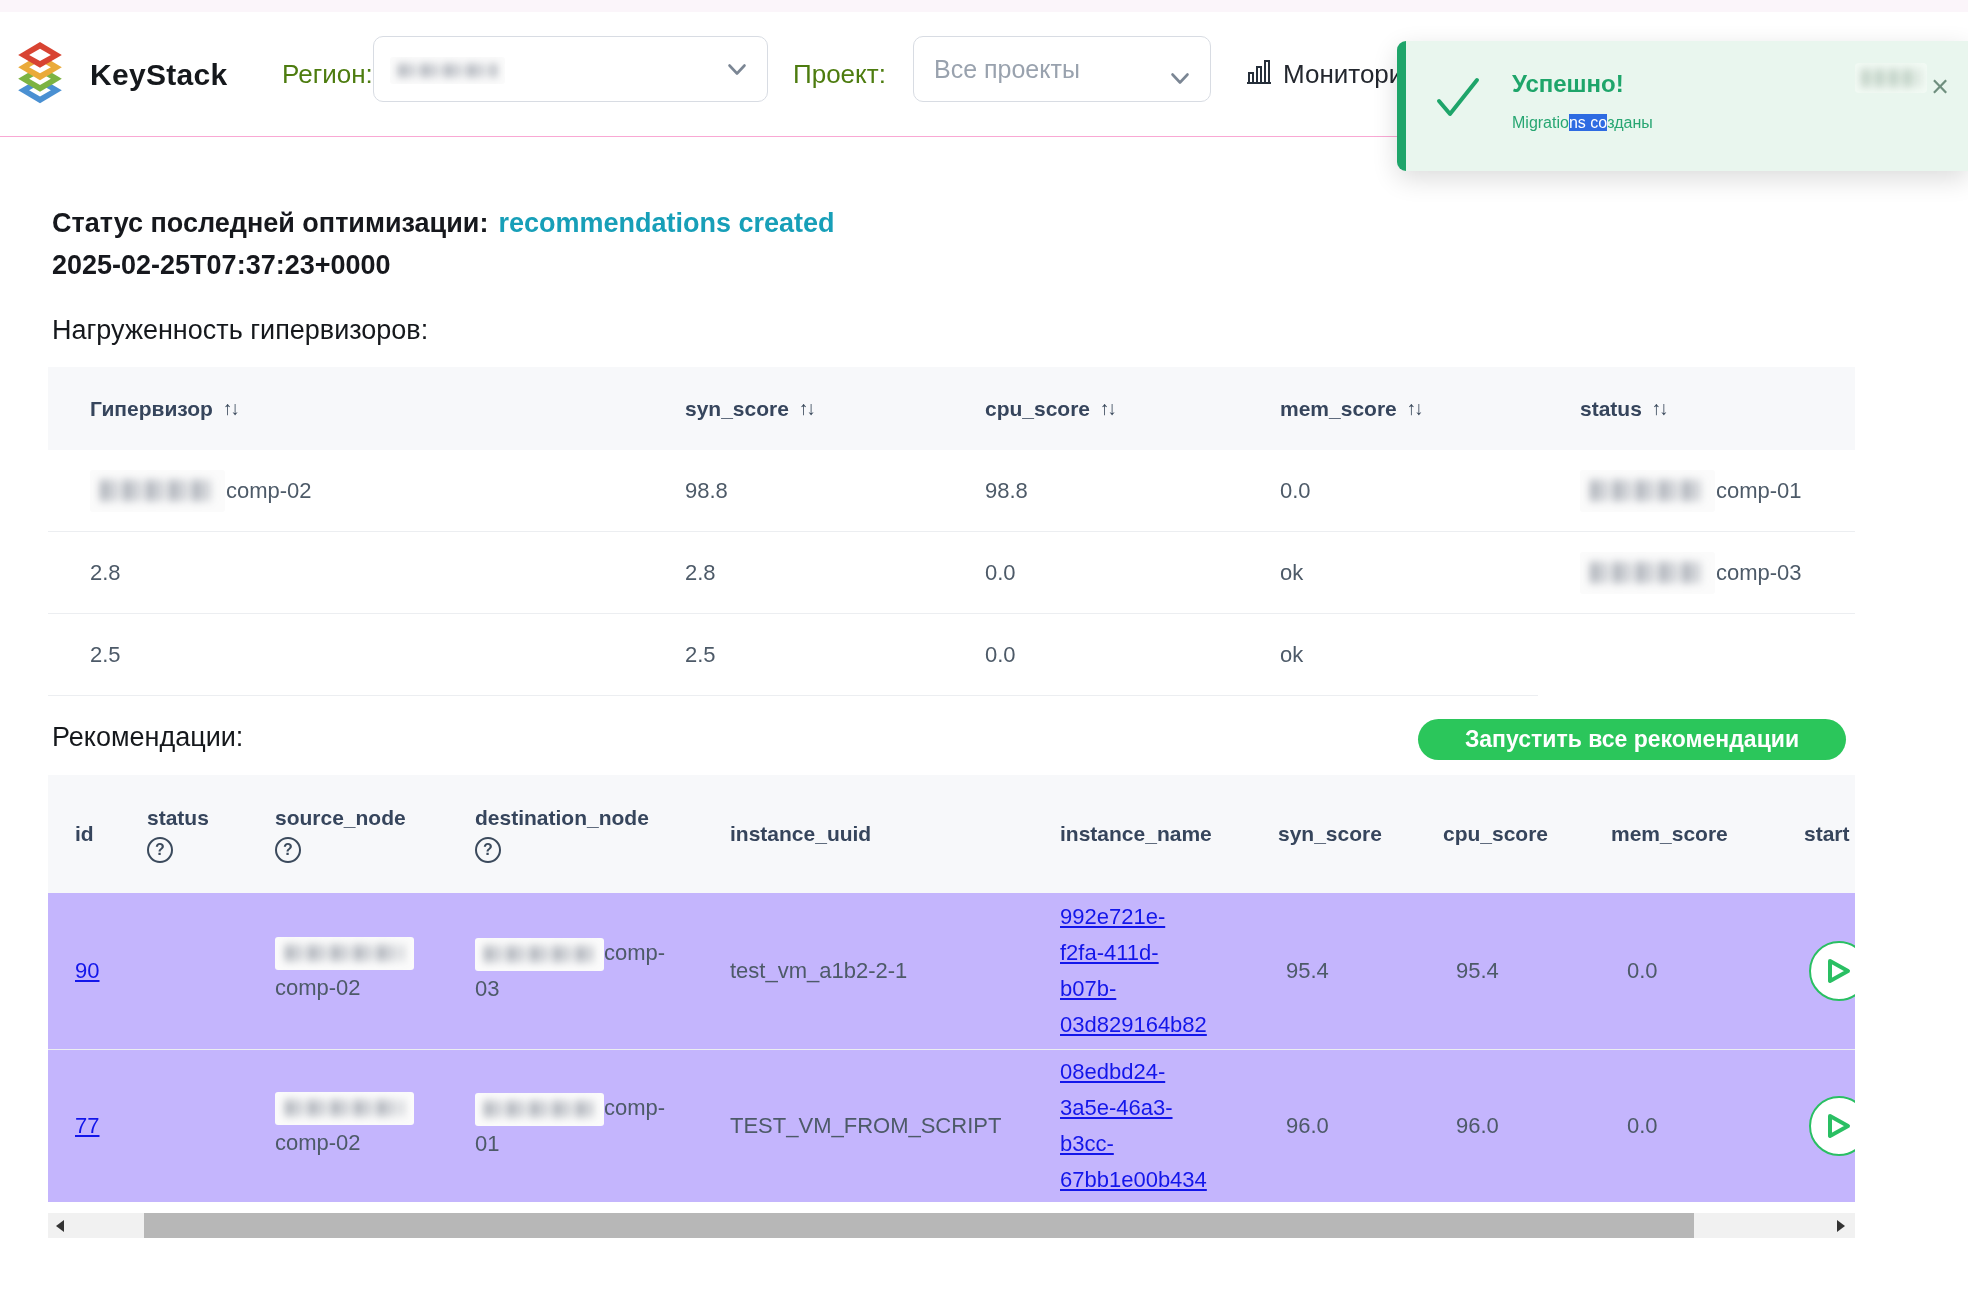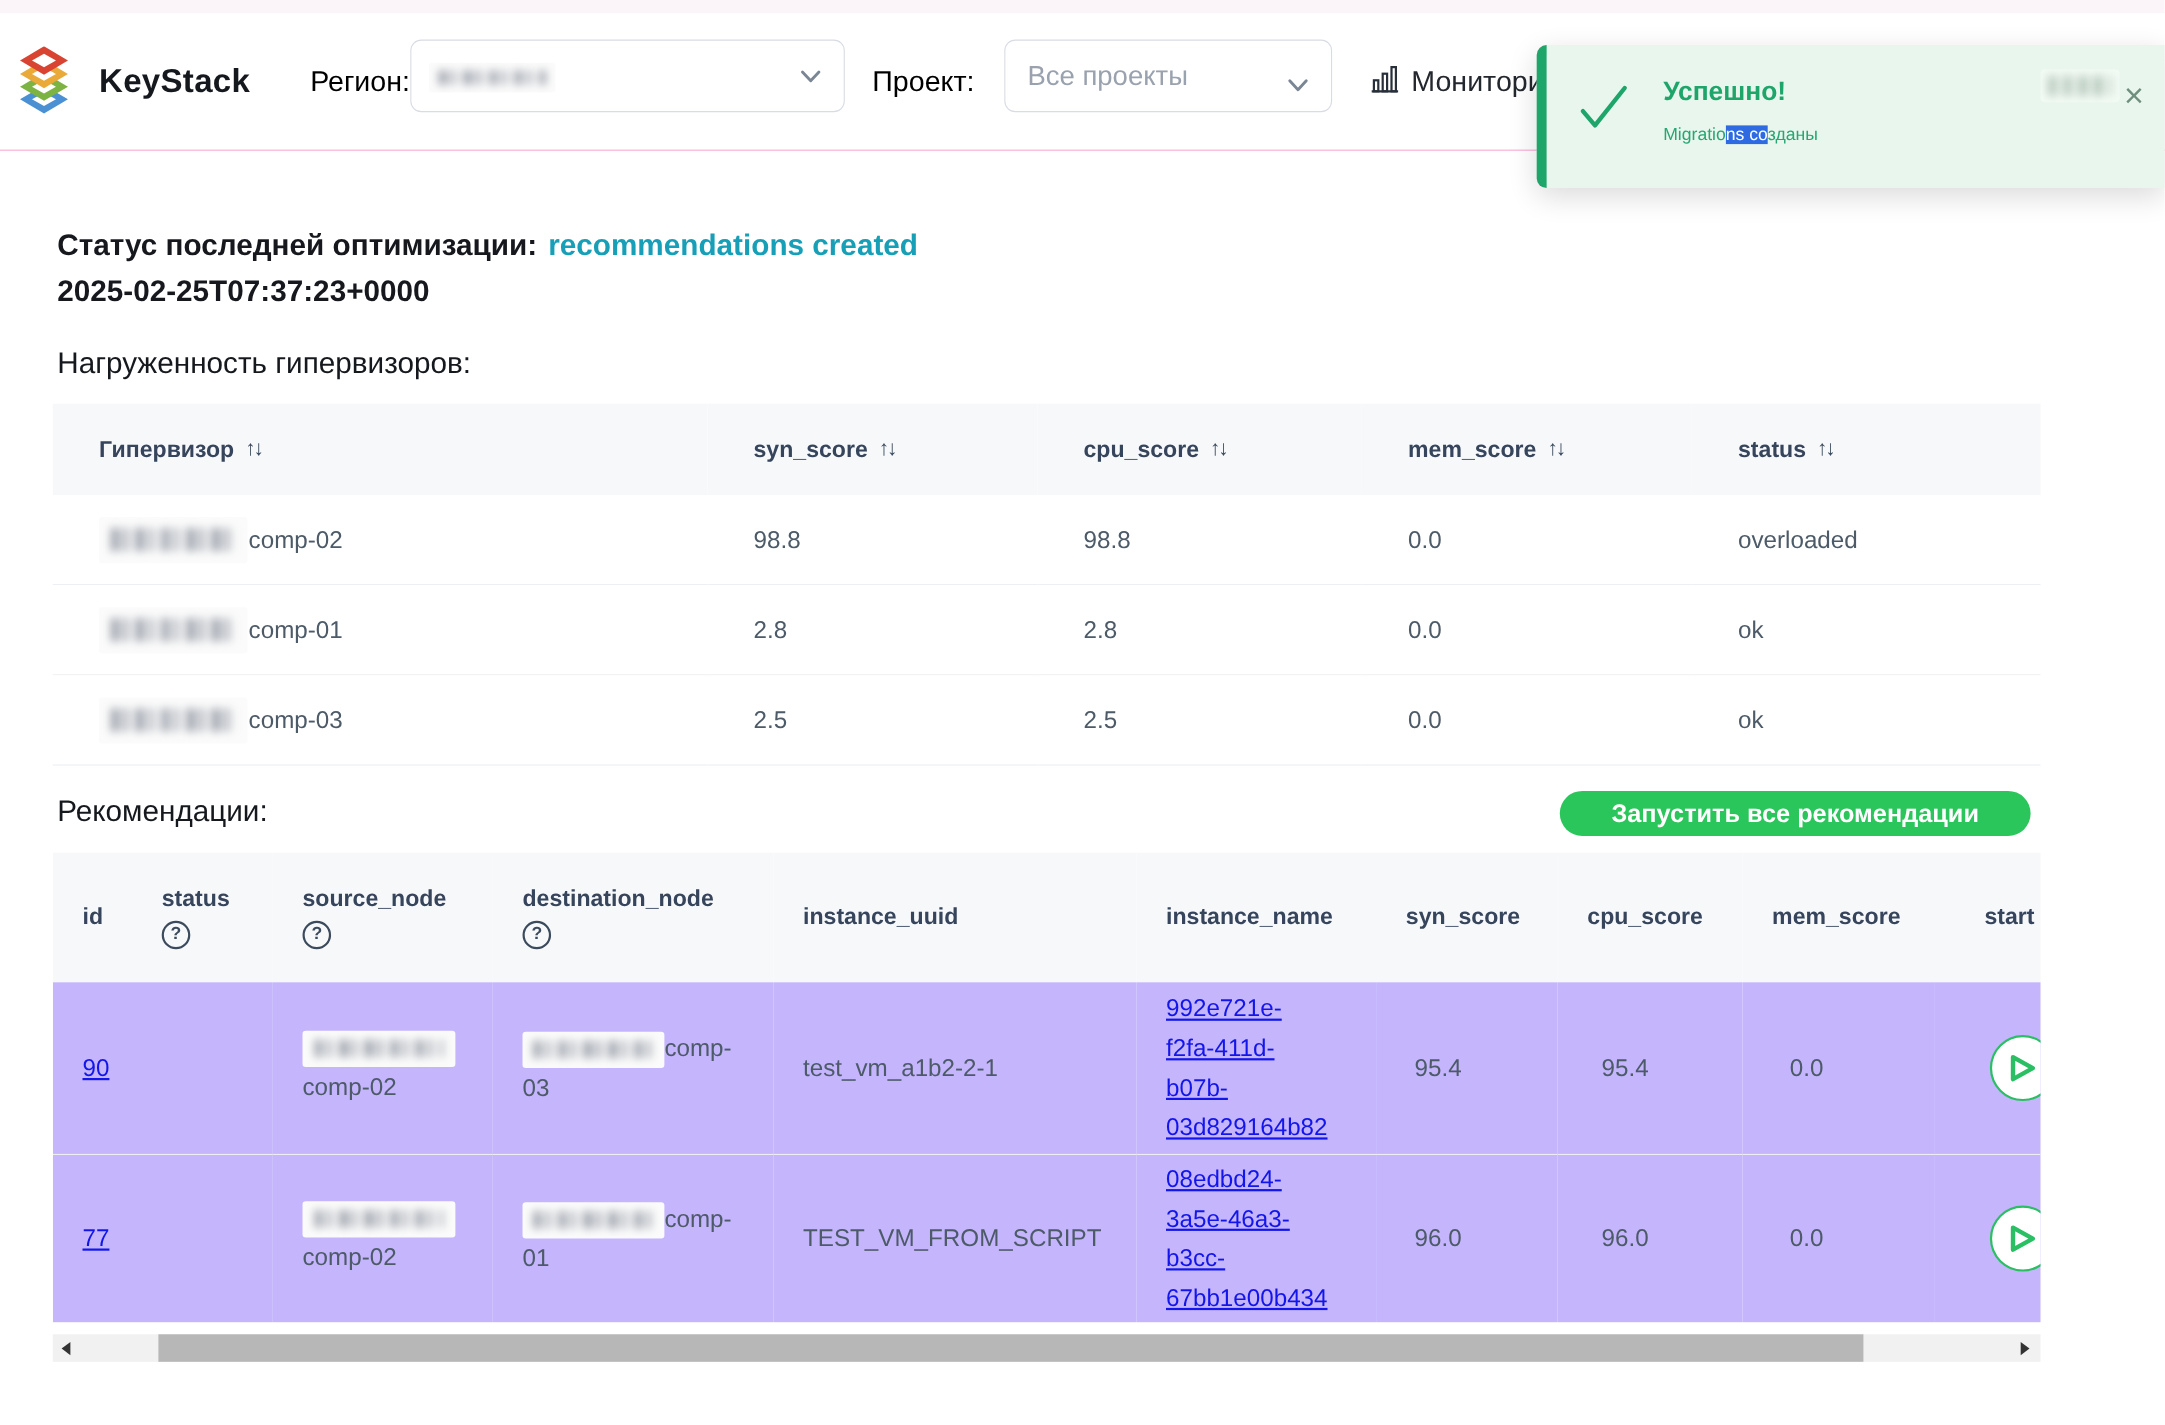--- a/index.html
+++ b/index.html
@@ -11,21 +11,21 @@
   }
   .topstrip { position:absolute; left:0; top:0; width:1968px; height:12px; background:#fbf5fa; }
 
   
   .navbar { position:absolute; left:0; top:12px; width:1968px; height:125px; background:#fff;
             border-bottom:1px solid #f9a8d4; z-index:1; }
   .logo { position:absolute; left:18px; top:30px; width:44px; height:64px; }
   .brand { position:absolute; left:90px; top:0; height:125px; display:flex; align-items:center;
            font-size:30px; font-weight:600; color:#15181c; letter-spacing:.3px; }
   .nav-lbl { position:absolute; top:0; height:125px; display:flex; align-items:center;
-             font-size:26px; color:#000000; }
+             font-size:26px; color:#4d7c0f; }
   .lbl-region { left:282px; }
   .lbl-project { left:793px; }
   .select { position:absolute; top:24px; height:66px; border:1px solid #d8dce3; border-radius:10px;
             background:#fff; display:flex; align-items:center; cursor:pointer; }
   .select-region { left:373px; width:395px; }
   .select-project { left:913px; width:298px; padding-left:20px; font-size:25px; color:#99a2ae; }
   .chev { position:absolute; right:20px; top:26px; }
   .nav-monitoring { position:absolute; left:1244px; top:0; height:125px; display:flex; align-items:center;
                     gap:9px; font-size:26px; color:#23272e; white-space:nowrap; cursor:pointer; }
 
@@ -206,21 +206,20 @@
         <span class="sort">↑↓</span>
       </div>
 
     <div class="td">
         <span class="redact redact-name"></span>
         <span>comp-02</span>
       </div>
     <div class="td">98.8</div>
     <div class="td">98.8</div>
     <div class="td">0.0</div>
-    <div class="td">overloaded</div>
 
     <div class="td">
         <span class="redact redact-name"></span>
         <span>comp-01</span>
       </div>
     <div class="td">2.8</div>
     <div class="td">2.8</div>
     <div class="td">0.0</div>
     <div class="td">ok</div>
 

